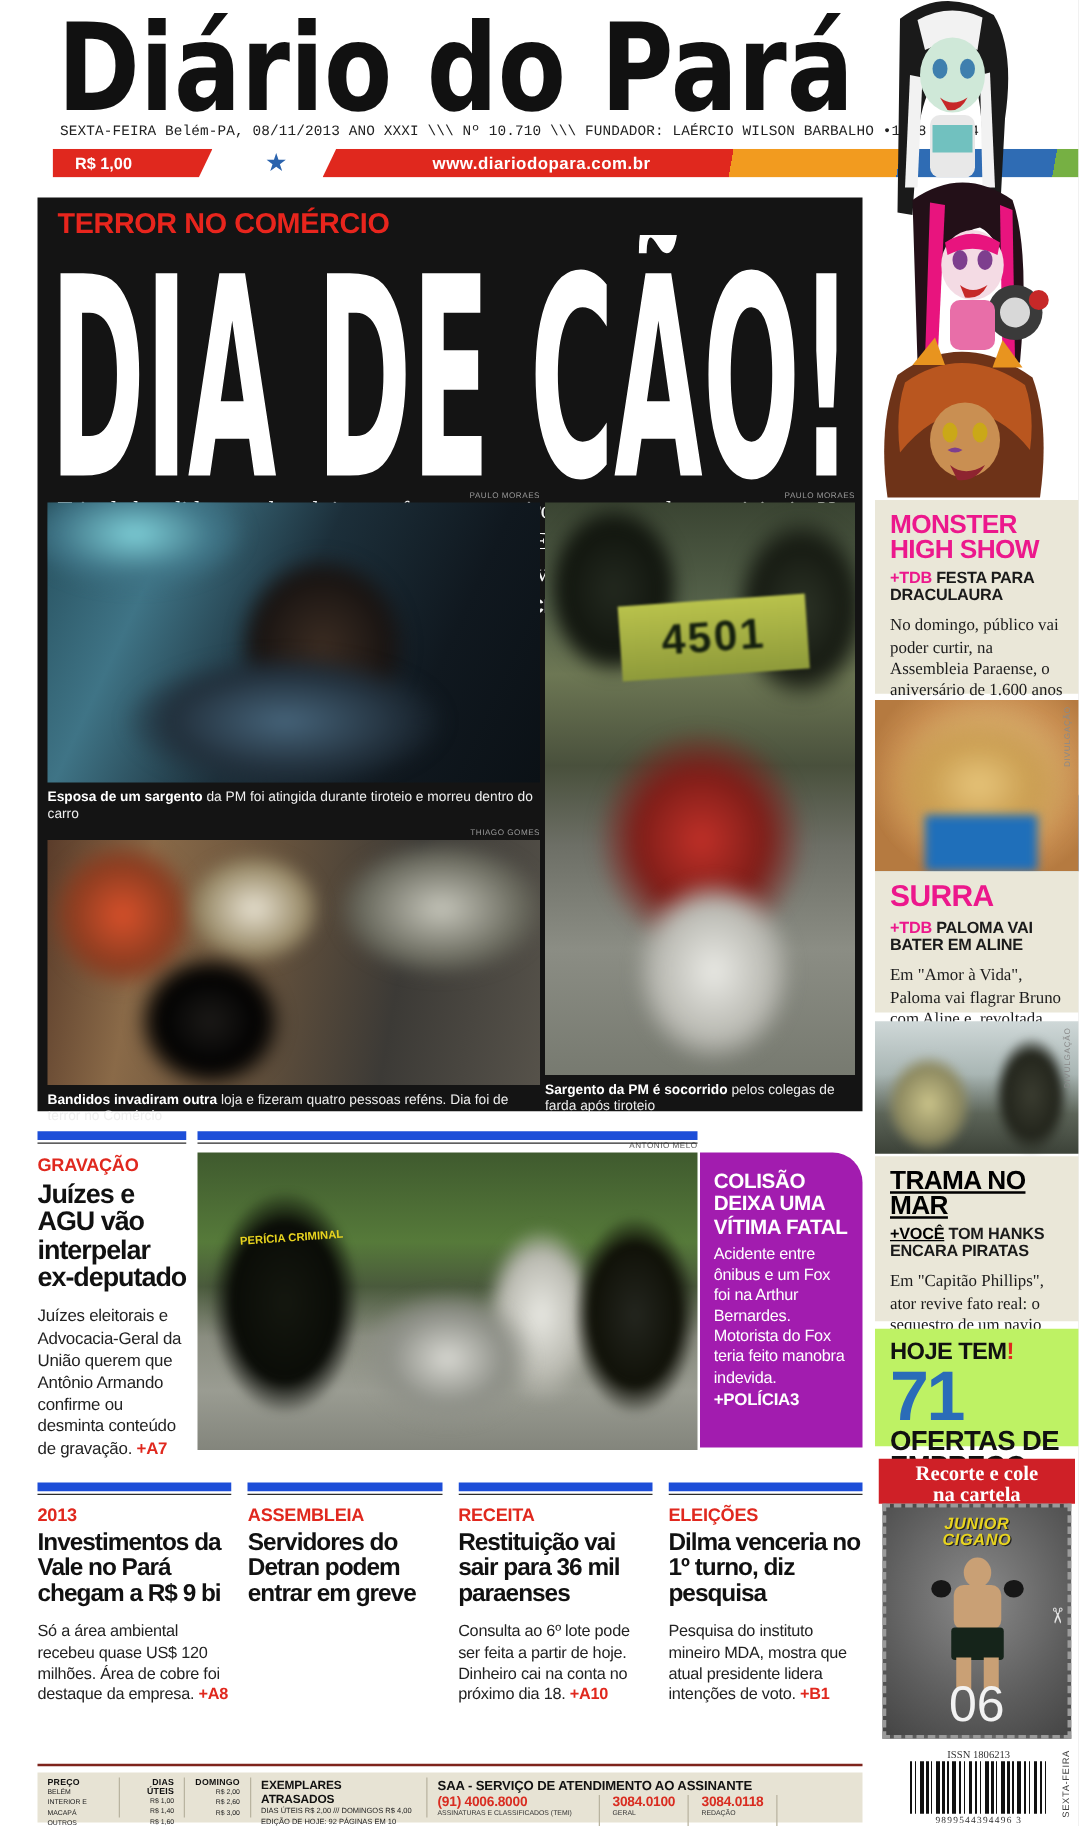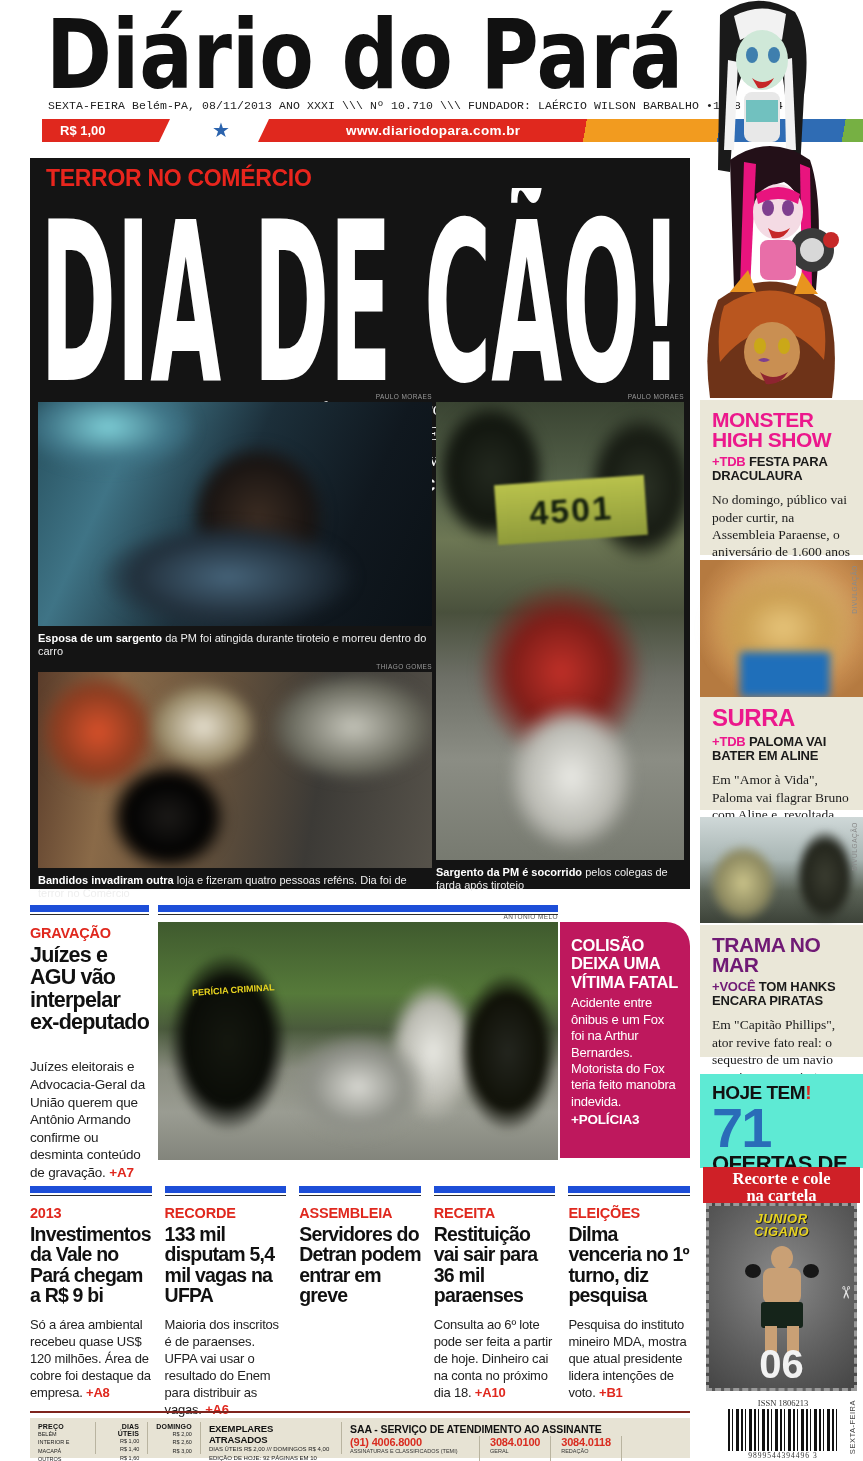--- a/index.html
+++ b/index.html
@@ -68,39 +68,39 @@
   #photo-truck .b4{left:70px;top:300px;width:130px;height:150px;background:radial-gradient(closest-side,#e9e9e4,#b9b9b2 70%,transparent);}
 
   
   #rail{position:absolute;left:700px;top:0;width:163px;height:1461px;}
   .vcred{position:absolute;writing-mode:vertical-rl;transform:rotate(180deg);
          font-size:6.5px;color:#8a8a8a;letter-spacing:0.6px;}
   .railbox{position:absolute;left:0;width:163px;background:#eae7d8;padding:10px 10px 8px 12px;box-sizing:border-box;}
   .railbox .rb-title{font-weight:bold;font-size:21px;line-height:0.95;letter-spacing:-0.5px;}
   .railbox .rb-tag{font-weight:bold;font-size:13px;line-height:1.1;letter-spacing:-0.2px;margin-top:5px;}
   .railbox .rb-body{font-family:"Liberation Serif",serif;font-size:13.5px;line-height:1.28;margin-top:8px;color:#1c1c1c;}
-  .pink{color:#ec188c;} .green{color:#701a75;} .red{color:#e0281e;}
+  .pink{color:#ec188c;} .green{color:#000000;text-decoration:underline;} .red{color:#e0281e;}
 
   #dolls{position:absolute;left:0;top:0;width:163px;height:400px;}
   #photo-paloma{position:absolute;left:0;top:560px;width:163px;height:137px;
      background:radial-gradient(120px 110px at 55% 45%,#e8c59a 0,#d7a86b 40%,#c98f52 60%,#b57a40 80%),
                 linear-gradient(180deg,#e3ddd2 0,#d9cfc0 55%,#2f6cb4 56%,#1f5fae 100%);}
   #photo-paloma .hair{position:absolute;left:8px;top:8px;width:150px;height:120px;filter:blur(8px);
      background:radial-gradient(closest-side,#e9c87e,#c89b4e 60%,transparent);}
   #photo-paloma .top{position:absolute;left:40px;top:92px;width:90px;height:45px;filter:blur(4px);background:#1f6fba;}
 
   #photo-tom{position:absolute;left:0;top:817px;width:163px;height:106px;
      background:linear-gradient(180deg,#cfd8d8 0,#a9b6b4 40%,#5c6458 70%,#3c4238 100%);}
   #photo-tom .f1{position:absolute;left:8px;top:26px;width:70px;height:80px;filter:blur(3px);
      background:radial-gradient(closest-side,#c9c289,#8e8a60 70%,transparent);}
   #photo-tom .f2{position:absolute;left:95px;top:12px;width:60px;height:94px;filter:blur(3px);
      background:radial-gradient(closest-side,#3a3c30,#23251c 70%,transparent);}
 
-  #hoje{position:absolute;left:0;top:1063px;width:163px;height:94px;background:#5eead4;
-        padding:8px 10px 0 12px;box-sizing:border-box;margin-top:11px;}
+  #hoje{position:absolute;left:0;top:1063px;width:163px;height:94px;background:#bef264;
+        padding:8px 10px 0 12px;box-sizing:border-box;}
   #hoje .l1{font-weight:bold;font-size:19px;letter-spacing:-0.5px;color:#111;}
   #hoje .num{font-weight:bold;font-size:56px;line-height:0.85;letter-spacing:-2px;color:#2a6cb8;}
   #hoje .l2{font-weight:bold;font-size:22px;line-height:0.95;letter-spacing:-0.5px;color:#111;margin-top:2px;}
 
   #recorte{position:absolute;left:3px;top:1167px;width:157px;height:36px;background:#cf2027;
            color:#fff;font-family:"Liberation Serif",serif;font-weight:bold;font-size:16.5px;
            text-align:center;line-height:1.05;padding-top:3px;box-sizing:border-box;}
   #card{position:absolute;left:6px;top:1203px;width:151px;height:188px;
         background:radial-gradient(140px 160px at 50% 40%,#8a8a8a 0,#5c5c5c 55%,#3a3a3a 100%);
         border:3px dashed #9a9a9a;box-sizing:border-box;}
@@ -109,53 +109,53 @@
   #card .fighter{position:absolute;left:38px;top:40px;width:70px;height:110px;}
   #card .fighter .head{position:absolute;left:24px;top:0;width:22px;height:24px;border-radius:50%;background:#c9a075;}
   #card .fighter .torso{position:absolute;left:16px;top:22px;width:38px;height:36px;border-radius:8px;background:#c9a075;}
   #card .fighter .glove1,#card .fighter .glove2{position:absolute;width:16px;height:14px;border-radius:50%;background:#171717;}
   #card .fighter .glove1{left:-2px;top:18px;} #card .fighter .glove2{left:56px;top:18px;}
   #card .fighter .shorts{position:absolute;left:14px;top:56px;width:42px;height:26px;background:#15241a;border-radius:3px;}
   #card .fighter .leg1,#card .fighter .leg2{position:absolute;top:80px;width:12px;height:26px;background:#c9a075;}
   #card .fighter .leg1{left:18px;} #card .fighter .leg2{left:40px;}
   #card .scissors{position:absolute;right:2px;top:76px;color:#e6e6e6;font-size:17px;transform:rotate(90deg);}
   #card .cnum{position:absolute;left:0;bottom:4px;width:100%;text-align:center;
-              font-weight:bold;font-size:40px;color:#f2f2f2;line-height:1;}
+              font-weight:normal;font-size:40px;color:#f2f2f2;line-height:1;}
   #barcode-wrap{position:absolute;left:18px;top:1398px;width:130px;text-align:center;}
   #barcode-wrap .issn{font-family:"Liberation Serif",serif;font-size:8.5px;color:#333;}
   #barcode{height:42px;margin:1px 10px 0 10px;
            background:repeating-linear-gradient(90deg,#111 0 2px,#fff 2px 4px,#111 4px 5px,#fff 5px 8px,#111 8px 11px,#fff 11px 13px);}
   #barcode-wrap .digits{font-family:"Liberation Serif",serif;font-size:7.5px;color:#333;letter-spacing:1px;}
   #edition-day{position:absolute;left:148px;top:1400px;writing-mode:vertical-rl;transform:rotate(180deg);
                font-size:7.5px;color:#444;letter-spacing:0.5px;}
 
   
   .drule{border-top:7px solid #1d4ed8;position:relative;}
   .drule::after{content:"";position:absolute;left:0;right:0;top:2px;border-top:1px solid #2b2b2b;}
 
   #mid-left{position:absolute;left:30px;top:905px;width:119px;}
   #mid-left .inner{padding-top:13px;}
   .kicker{font-weight:bold;font-size:14.5px;color:#e0281e;letter-spacing:-0.2px;}
   .headline{font-weight:bold;font-size:21.5px;line-height:1.04;letter-spacing:-0.8px;color:#111;margin-top:3px;}
-  .body{font-size:13.5px;line-height:1.3;color:#222;margin-top:25px;letter-spacing:-0.2px;}
+  .body{font-size:13.5px;line-height:1.3;color:#222;margin-top:11px;letter-spacing:-0.2px;}
   .ref{font-weight:bold;color:#e0281e;letter-spacing:-0.2px;}
 
   #mid-photo-wrap{position:absolute;left:158px;top:905px;width:400px;}
   #mid-photo-wrap .credit{color:#555;}
   #photo-crash{position:relative;height:238px;overflow:hidden;
      background:linear-gradient(180deg,#3f5a2e 0,#567a3a 30%,#4a5a3c 45%,#8a8d80 62%,#9a9c92 80%,#83857c 100%);}
   #photo-crash .blob{position:absolute;filter:blur(5px);}
   #photo-crash .p1{left:10px;top:30px;width:120px;height:180px;background:radial-gradient(closest-side,#14170f,#0a0c07 70%,transparent);filter:blur(3px);}
   #photo-crash .p2{left:230px;top:60px;width:90px;height:140px;background:radial-gradient(closest-side,#e8e8e2,#b9b9b0 70%,transparent);}
   #photo-crash .p3{left:300px;top:50px;width:100px;height:160px;background:radial-gradient(closest-side,#23251e,#101108 70%,transparent);filter:blur(3px);}
   #photo-crash .p4{left:130px;top:110px;width:140px;height:110px;background:radial-gradient(closest-side,#d8d8d2,#8e9088 65%,transparent);}
   #photo-crash .shirt{position:absolute;left:34px;top:64px;color:#e8d41f;font-weight:bold;font-size:9px;
      line-height:1.1;transform:rotate(-4deg);filter:none;text-align:center;}
 
-  #redbox{position:absolute;left:560px;top:922px;width:130px;height:236px;background:#be185d;
+  #redbox{position:absolute;left:560px;top:922px;width:130px;height:236px;background:#a21caf;
           border-radius:0 24px 0 0;padding:14px 10px 0 11px;box-sizing:border-box;color:#fff;}
   #redbox .rtitle{font-weight:bold;font-size:16.5px;line-height:1.12;letter-spacing:-0.3px;}
   #redbox .rbody{font-size:13px;line-height:1.26;margin-top:4px;letter-spacing:-0.2px;}
   #redbox .rref{font-weight:bold;font-size:13.5px;margin-top:2px;letter-spacing:-0.2px;}
 
   
   #bottom{position:absolute;left:30px;top:1186px;width:660px;display:flex;gap:13px;}
   #bottom article{flex:1;padding-top:12px;}
   #bottom .headline{font-size:19.5px;}
   #bottom .body{font-size:13px;margin-top:12px;}
@@ -272,26 +272,20 @@
     <div class="rbody" data-interactable="false">Acidente entre ônibus e um Fox foi na Arthur Bernardes. Motorista do Fox teria feito manobra indevida.</div>
     <div class="rref" data-interactable="false">+POLÍCIA3</div>
   </div>
 
   <section id="bottom" data-interactable="false">
     <article class="drule" data-interactable="false">
       <div class="kicker" data-interactable="false">2013</div>
       <div class="headline" data-interactable="false">Investimentos da Vale no Pará chegam a R$ 9 bi</div>
       <div class="body"><span data-interactable="false">Só a área ambiental recebeu quase US$ 120 milhões. Área de cobre foi destaque da empresa.</span>
         <span class="ref" data-interactable="false">+A8</span></div>
-    </article>
-    <article class="drule" data-interactable="false">
-      <div class="kicker" data-interactable="false">RECORDE</div>
-      <div class="headline" data-interactable="false">133 mil disputam 5,4 mil vagas na UFPA</div>
-      <div class="body"><span data-interactable="false">Maioria dos inscritos é de paraenses. UFPA vai usar o resultado do Enem para distribuir as vagas.</span>
-        <span class="ref" data-interactable="false">+A6</span></div>
     </article>
     <article class="drule" data-interactable="false">
       <div class="kicker" data-interactable="false">ASSEMBLEIA</div>
       <div class="headline" data-interactable="false">Servidores do Detran podem entrar em greve</div>
     </article>
     <article class="drule" data-interactable="false">
       <div class="kicker" data-interactable="false">RECEITA</div>
       <div class="headline" data-interactable="false">Restituição vai sair para 36 mil paraenses</div>
       <div class="body"><span data-interactable="false">Consulta ao 6º lote pode ser feita a partir de hoje. Dinheiro cai na conta no próximo dia 18.</span>
         <span class="ref" data-interactable="false">+A10</span></div>

